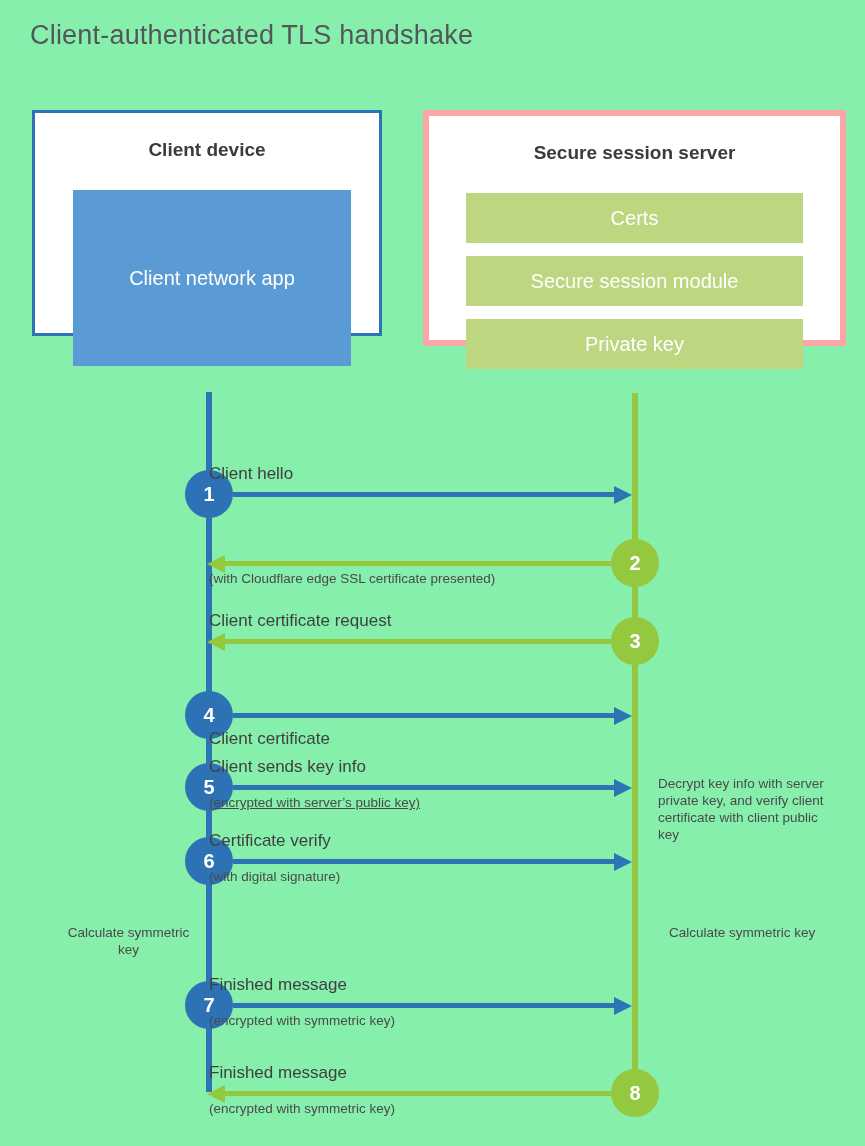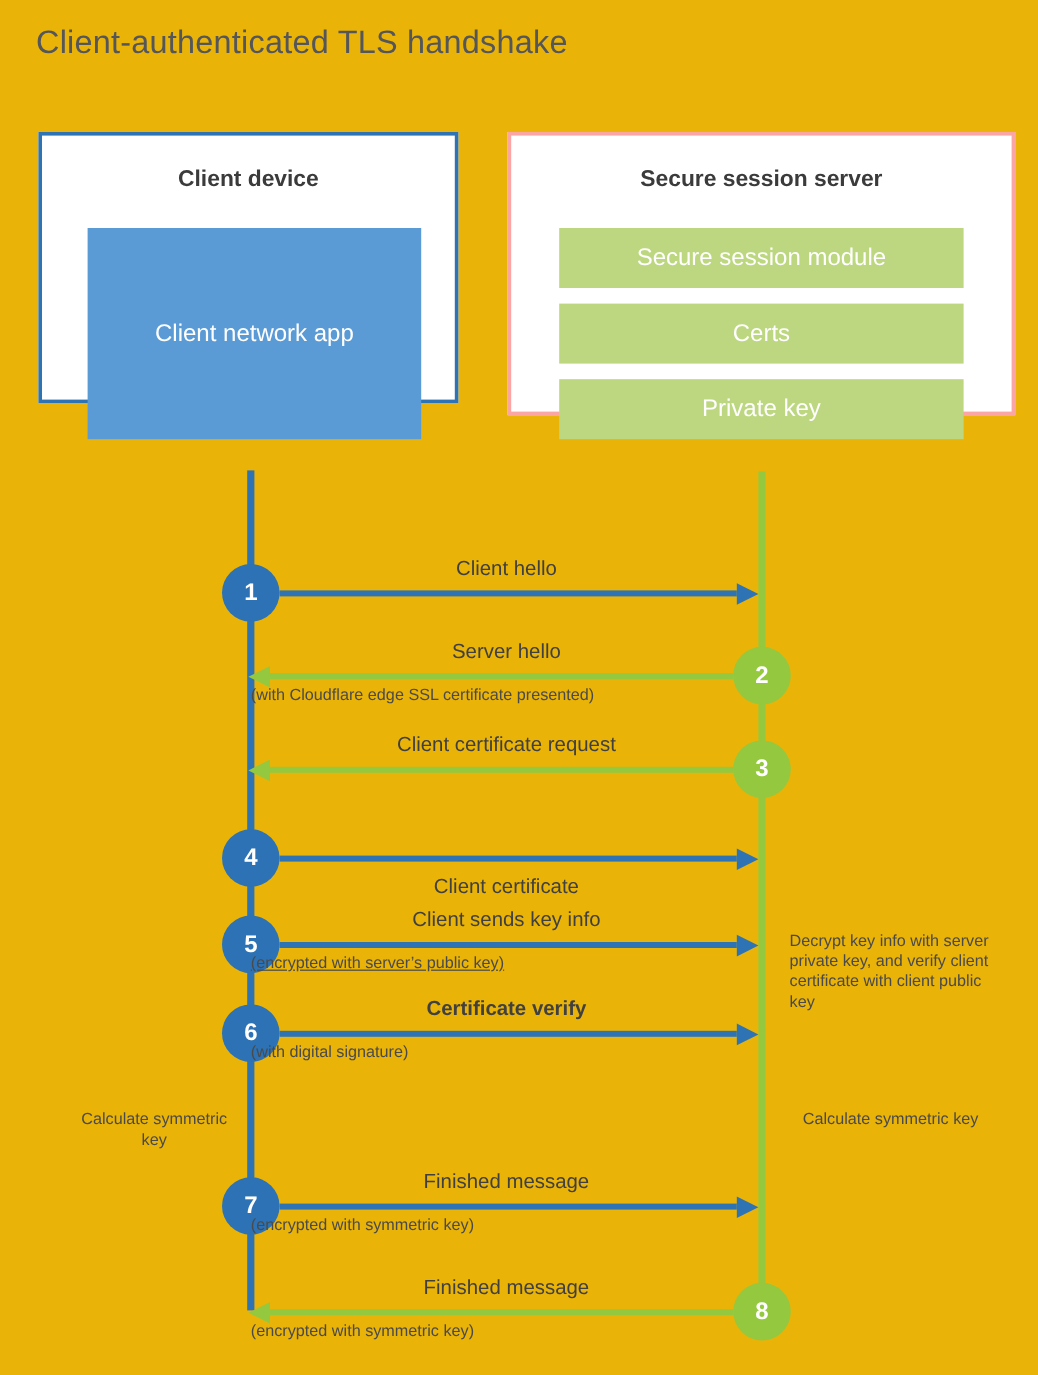--- a/index.html
+++ b/index.html
@@ -1,30 +1,30 @@
 <!DOCTYPE html>
 <html><head>
 <meta charset="utf-8">
 <style>
   * { margin:0; padding:0; box-sizing:border-box; }
   html,body { background:#ffffff; }
   body { font-family:"Liberation Sans","DejaVu Sans",sans-serif; }
   .canvas {
-    position:relative; width:865px; height:1146px; background:#eab308;
+    position:relative; width:865px; height:1146px; background:#86efac;
     overflow:hidden; margin:0 auto;
   }
   
   .title {
     position:absolute; left:30px; top:20px;
     font-size:27px; font-weight:300; color:#54565a; letter-spacing:0.2px;
   }
   
   .actor-box { position:absolute; background:#ffffff; }
   .client-box { left:32px; top:110px; width:350px; height:226px; border:3px solid #2e74b5; }
-  .server-box { left:423px; top:110px; width:423px; height:236px; border:3px solid #fca5a5; }
+  .server-box { left:423px; top:110px; width:423px; height:236px; border:6px solid #fca5a5; }
   .actor-title {
     margin-top:26px; text-align:center;
     font-size:19px; font-weight:bold; color:#3b3b3b;
   }
   .client-app {
     position:absolute; left:38px; top:77px; width:278px; height:176px;
     background:#5b9bd5; color:#ffffff; font-size:20px;
     display:flex; align-items:center; justify-content:center; text-align:right;
     padding:12px 40px; line-height:1.3;
   }
@@ -71,29 +71,29 @@
   .c1 { left:185px; top:470px; }
   .c2 { left:611px; top:539px; }
   .c3 { left:611px; top:617px; }
   .c4 { left:185px; top:691px; }
   .c5 { left:185px; top:763px; }
   .c6 { left:185px; top:837px; }
   .c7 { left:185px; top:981px; }
   .c8 { left:611px; top:1069px; }
   
   .msg-label {
-    position:absolute; left:209px; width:426px; text-align:center;
+    position:absolute; left:209px; width:426px; text-align:left;
     font-size:17px; color:#404040; z-index:4;
   }
   .msg-sub {
     position:absolute; left:209px; width:426px; text-align:left;
     font-size:13.5px; color:#4a4a4a; z-index:4;
   }
   .l1 { top:464px; } .l2 { top:533px; } .l3 { top:611px; } .l4 { top:685px;margin-top:44px; }
-  .l5 { top:757px; } .l6 { top:831px;font-weight:bold; } .l7 { top:975px; } .l8 { top:1063px; }
+  .l5 { top:757px; } .l6 { top:831px; } .l7 { top:975px; } .l8 { top:1063px; }
   .s2 { top:571px; } .s5 { top:795px;text-decoration:underline; } .s6 { top:869px; } .s7 { top:1013px; } .s8 { top:1101px; }
   
   .side-note { position:absolute; font-size:13.5px; color:#4a4a4a; line-height:17px; z-index:4; }
   .calc-left  { left:62px;  top:924px; width:133px; text-align:center; }
   .calc-right { left:669px; top:924px; width:150px; text-align:left; }
   .note-right { left:658px; top:752px; width:172px; text-align:left;margin-top:23px; }
 </style>
 </head>
 <body>
 
@@ -102,36 +102,35 @@
   <h1 class="title">Client-authenticated TLS handshake</h1>
 
   <div class="actor-box client-box">
     <div class="actor-title">Client device</div>
     <div class="client-app">Client network app</div>
   </div>
 
   <div class="actor-box server-box">
     <div class="actor-title">Secure session server</div>
     <div class="server-bars">
+      <div class="server-bar">Certs</div>
       <div class="server-bar">Secure session module</div>
-      <div class="server-bar">Certs</div>
       <div class="server-bar">Private key</div>
     </div>
   </div>
 
   <div class="lifeline blue"></div>
   <div class="lifeline green"></div>
 
   <div class="arrow blue a1"></div>
   <div class="circle blue c1">1</div>
   <div class="msg-label l1">Client hello</div>
 
   <div class="arrow green a2"></div>
   <div class="circle green c2">2</div>
-  <div class="msg-label l2">Server hello</div>
   <div class="msg-sub s2">(with Cloudflare edge SSL certificate presented)</div>
 
   <div class="arrow green a3"></div>
   <div class="circle green c3">3</div>
   <div class="msg-label l3">Client certificate request</div>
 
   <div class="arrow blue a4"></div>
   <div class="circle blue c4">4</div>
   <div class="msg-label l4">Client certificate</div>
 

